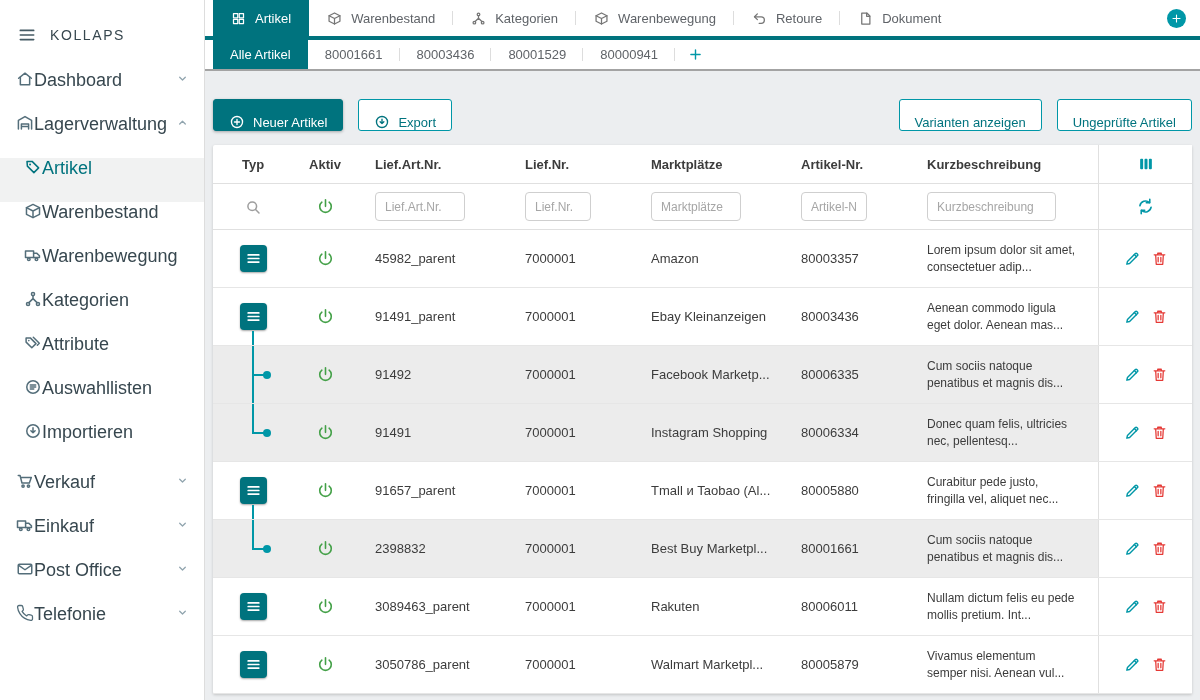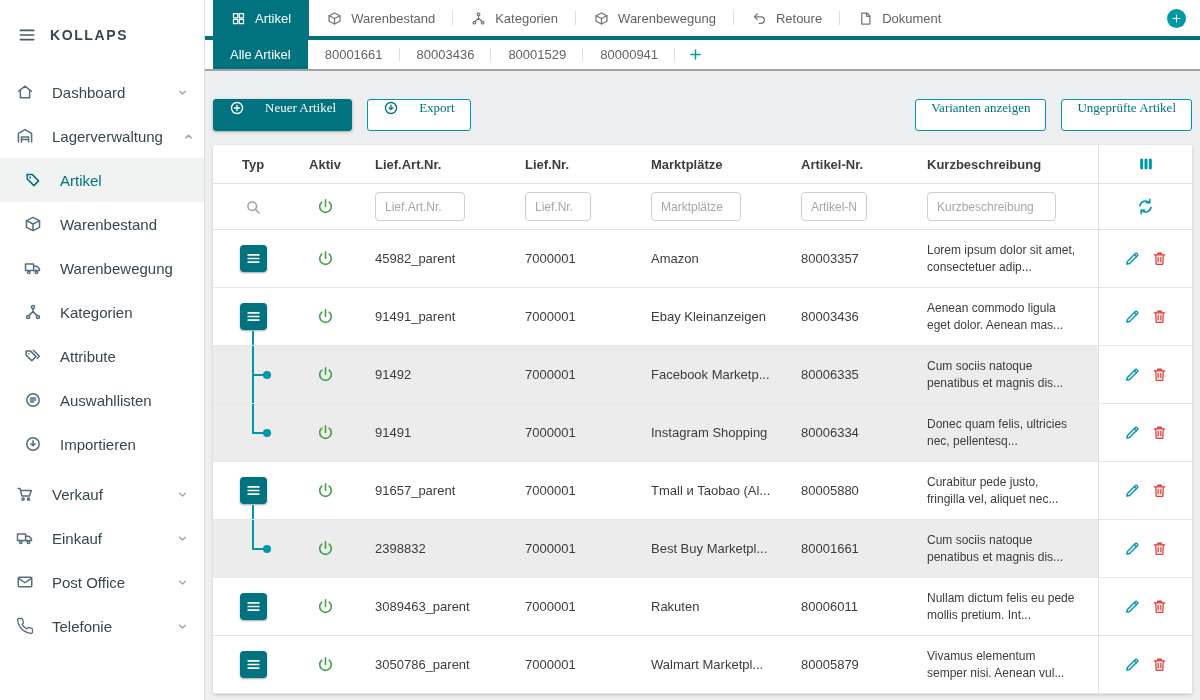--- a/index.html
+++ b/index.html
@@ -8,23 +8,23 @@
   }
   *{box-sizing:border-box;margin:0;padding:0}
   html,body{width:1200px;height:700px;overflow:hidden;background:#fff;
     font-family:"Liberation Sans", sans-serif; color:var(--text);}
   .app{display:flex;width:1200px;height:700px}
 
   
   .sidebar{width:205px;flex:none;background:#fff;border-right:1px solid #ddd;overflow:hidden}
   .brand{height:70px;display:flex;align-items:center;gap:13px;padding:0 17px;color:#37474f}
   .brand .micon{width:20px;height:20px;color:#455a64;cursor:pointer}
-  .brand-name{font-weight:bold;font-size:14px;letter-spacing:1.6px;color:#37474f}
-  .nav-item{height:44px;display:flex;align-items:center;gap:18px;padding:0 14px 0 16px;
-    font-size:15px;color:#37474f;cursor:pointer;white-space:nowrap}
+  .brand-name{font-weight:normal;font-size:14px;letter-spacing:1.6px;color:#37474f}
+  .nav-item{height:44px;display:flex;align-items:flex-start;gap:0;padding:0 14px 0 16px;
+    font-size:18px;color:#37474f;cursor:pointer;white-space:nowrap}
   .nav-item .nicon{width:18px;height:18px;color:#546e7a;flex:none}
   .nav-item .nlabel{flex:1}
   .nav-item .chev{width:15px;height:15px;color:#90a4ae;flex:none}
   .sub{margin-bottom:6px}
   .sub .nav-item{padding-left:24px}
   .nav-item.active{background:#f1f2f2;color:var(--teal)}
   .nav-item.active .nicon{color:var(--teal)}
 
   
   .main{flex:1;display:flex;flex-direction:column;min-width:0}
@@ -46,23 +46,23 @@
     padding-left:8px;border-bottom:2px solid #a3a3a3}
   .stab{position:relative;display:flex;align-items:center;padding:0 17px;font-size:13px;color:#5f6368;cursor:pointer}
   .stab::after{content:'';position:absolute;right:0;top:8px;bottom:8px;width:1px;background:#ddd}
   .stab.active{background:var(--teal);color:#fff}
   .stab.active::after{display:none}
   .sub-add{align-self:center;width:17px;height:17px;margin-left:12px;color:var(--teal-icon);
     background:none;border:none;cursor:pointer;padding:0}
 
   .content{flex:1;background:var(--page-bg);padding:28px 8px 0;overflow:hidden}
   .toolbar{display:flex;align-items:center;margin-bottom:14px}
-  .btn{height:32px;display:inline-flex;align-items:flex-start;gap:20px;padding:0 15px;border-radius:3px;
+  .btn{height:32px;display:inline-flex;align-items:flex-end;gap:8px;padding:0 15px;border-radius:3px;
     font-size:13px;cursor:pointer;border:1px solid var(--teal-icon);background:#fff;color:var(--teal);
-    font-family:Liberation Serif, serif}
+    font-family:Liberation Sans, sans-serif}
   .btn .bicon{width:16px;height:16px;flex:none}
   .btn.primary{background:var(--teal);border-color:var(--teal);color:#fff;box-shadow:0 1px 3px rgba(0,0,0,.3)}
   .gap{width:15px;flex:none}
   .spacer{flex:1}
 
   
   .card{background:#fff;border-radius:2px;box-shadow:0 1px 3px rgba(0,0,0,.18)}
   .tgrid{display:grid;grid-template-columns:80px 64px 150px 126px 150px 126px 1fr 94px;align-items:center}
   .thead{height:39px;border-bottom:1px solid var(--border)}
   .th{font-weight:bold;font-size:13px;color:#3c3c3c;padding-left:18px}

